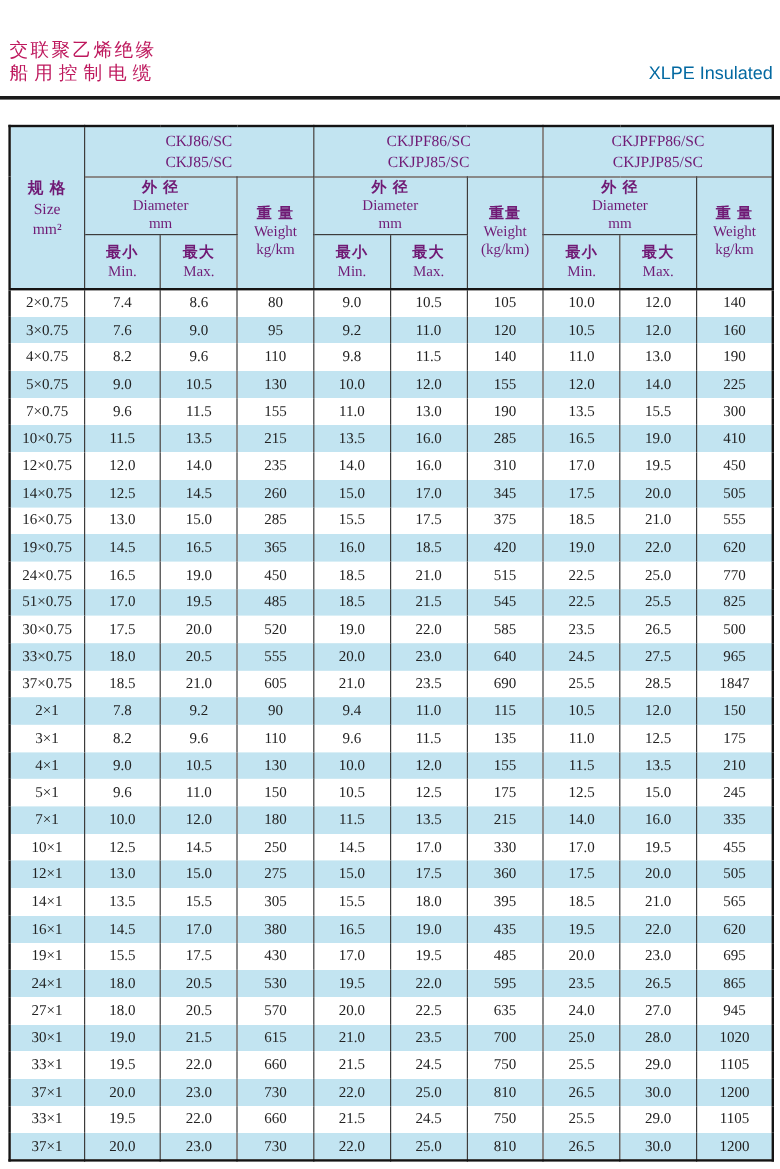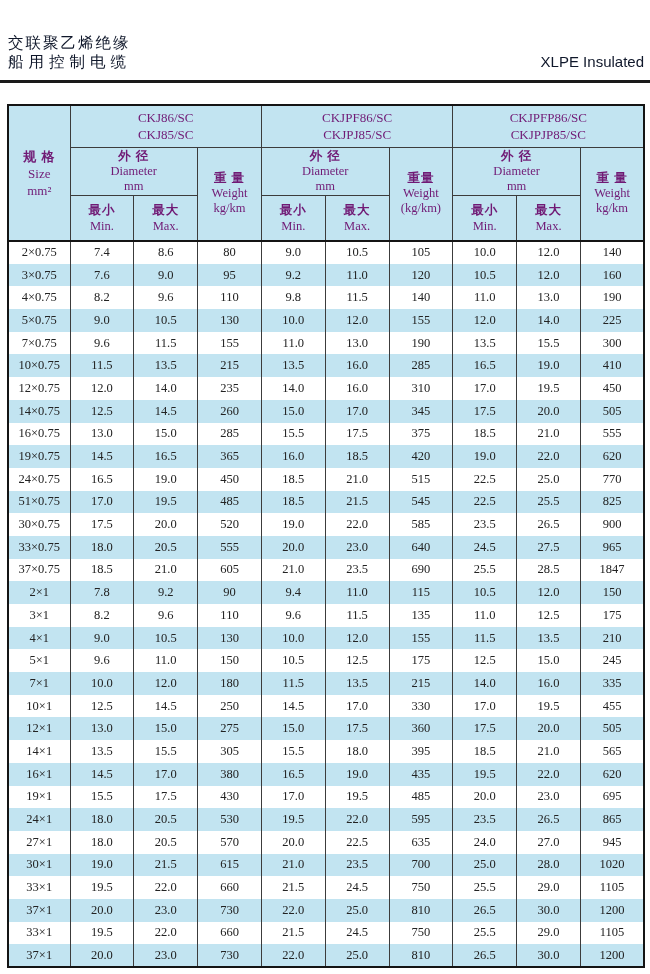--- a/index.html
+++ b/index.html
@@ -14,31 +14,31 @@
   }
   .titlebar {
     display: flex;
     justify-content: space-between;
     align-items: flex-end;
     padding: 33px 6px 0 8px;
   }
   .title-cn {
     font-size: 15.5px;
     line-height: 19px;
-    color: #0f172a;
+    color: #be185d;
     font-weight: 500;
   }
   .title-cn .l1 { letter-spacing: 2px; display: block; }
   .title-cn .l2 { letter-spacing: 5px; display: block; }
   .title-en {
     font-family: "Liberation Sans", "DejaVu Sans", sans-serif;
     font-size: 15px;
     line-height: 18px;
     text-align: right;
-    color: #0f172a;
+    color: #0369a1;
   }
   .title-en span { display: block; }
   .rule {
     width: 650px;
     height: 3px;
     background: #1a1a1a;
     margin-top: 9px;
   }
   table.spec {
     border-collapse: collapse;
@@ -332,21 +332,21 @@
       <tr>
         <td>30×0.75</td>
         <td>17.5</td>
         <td>20.0</td>
         <td>520</td>
         <td>19.0</td>
         <td>22.0</td>
         <td>585</td>
         <td>23.5</td>
         <td>26.5</td>
-        <td>900</td>
+        <td>500</td>
       </tr>
       <tr>
         <td>33×0.75</td>
         <td>18.0</td>
         <td>20.5</td>
         <td>555</td>
         <td>20.0</td>
         <td>23.0</td>
         <td>640</td>
         <td>24.5</td>

